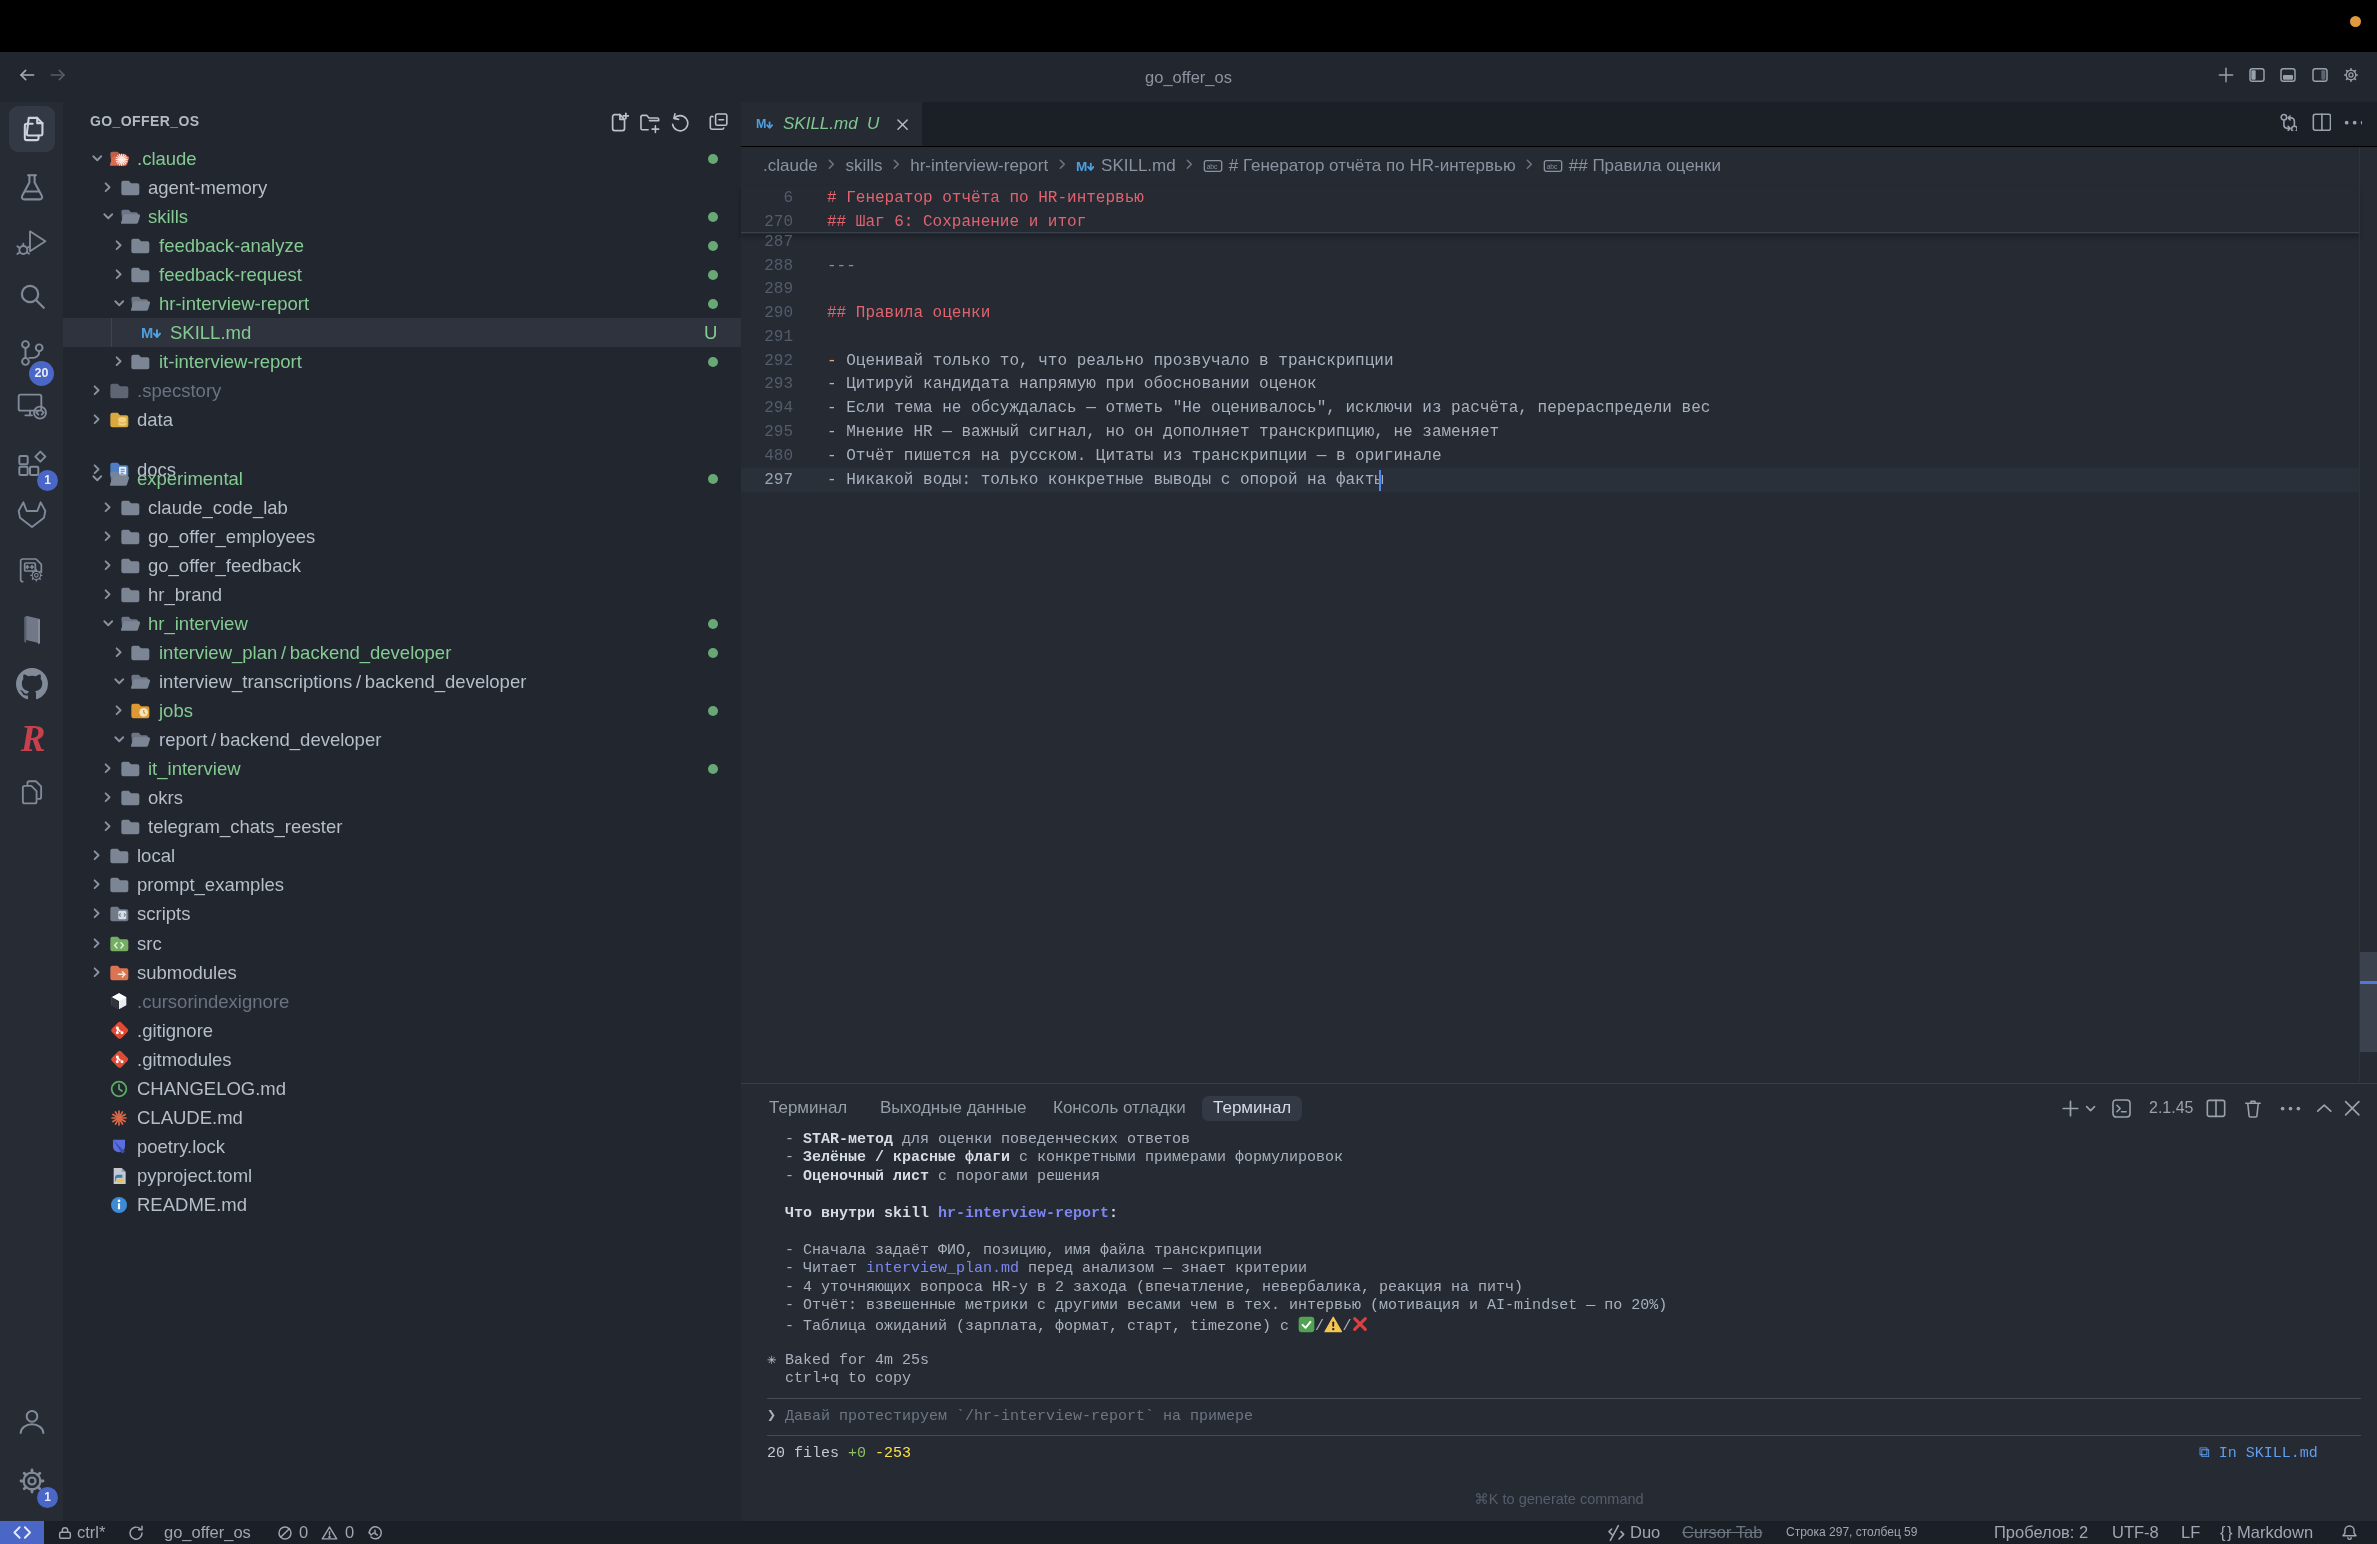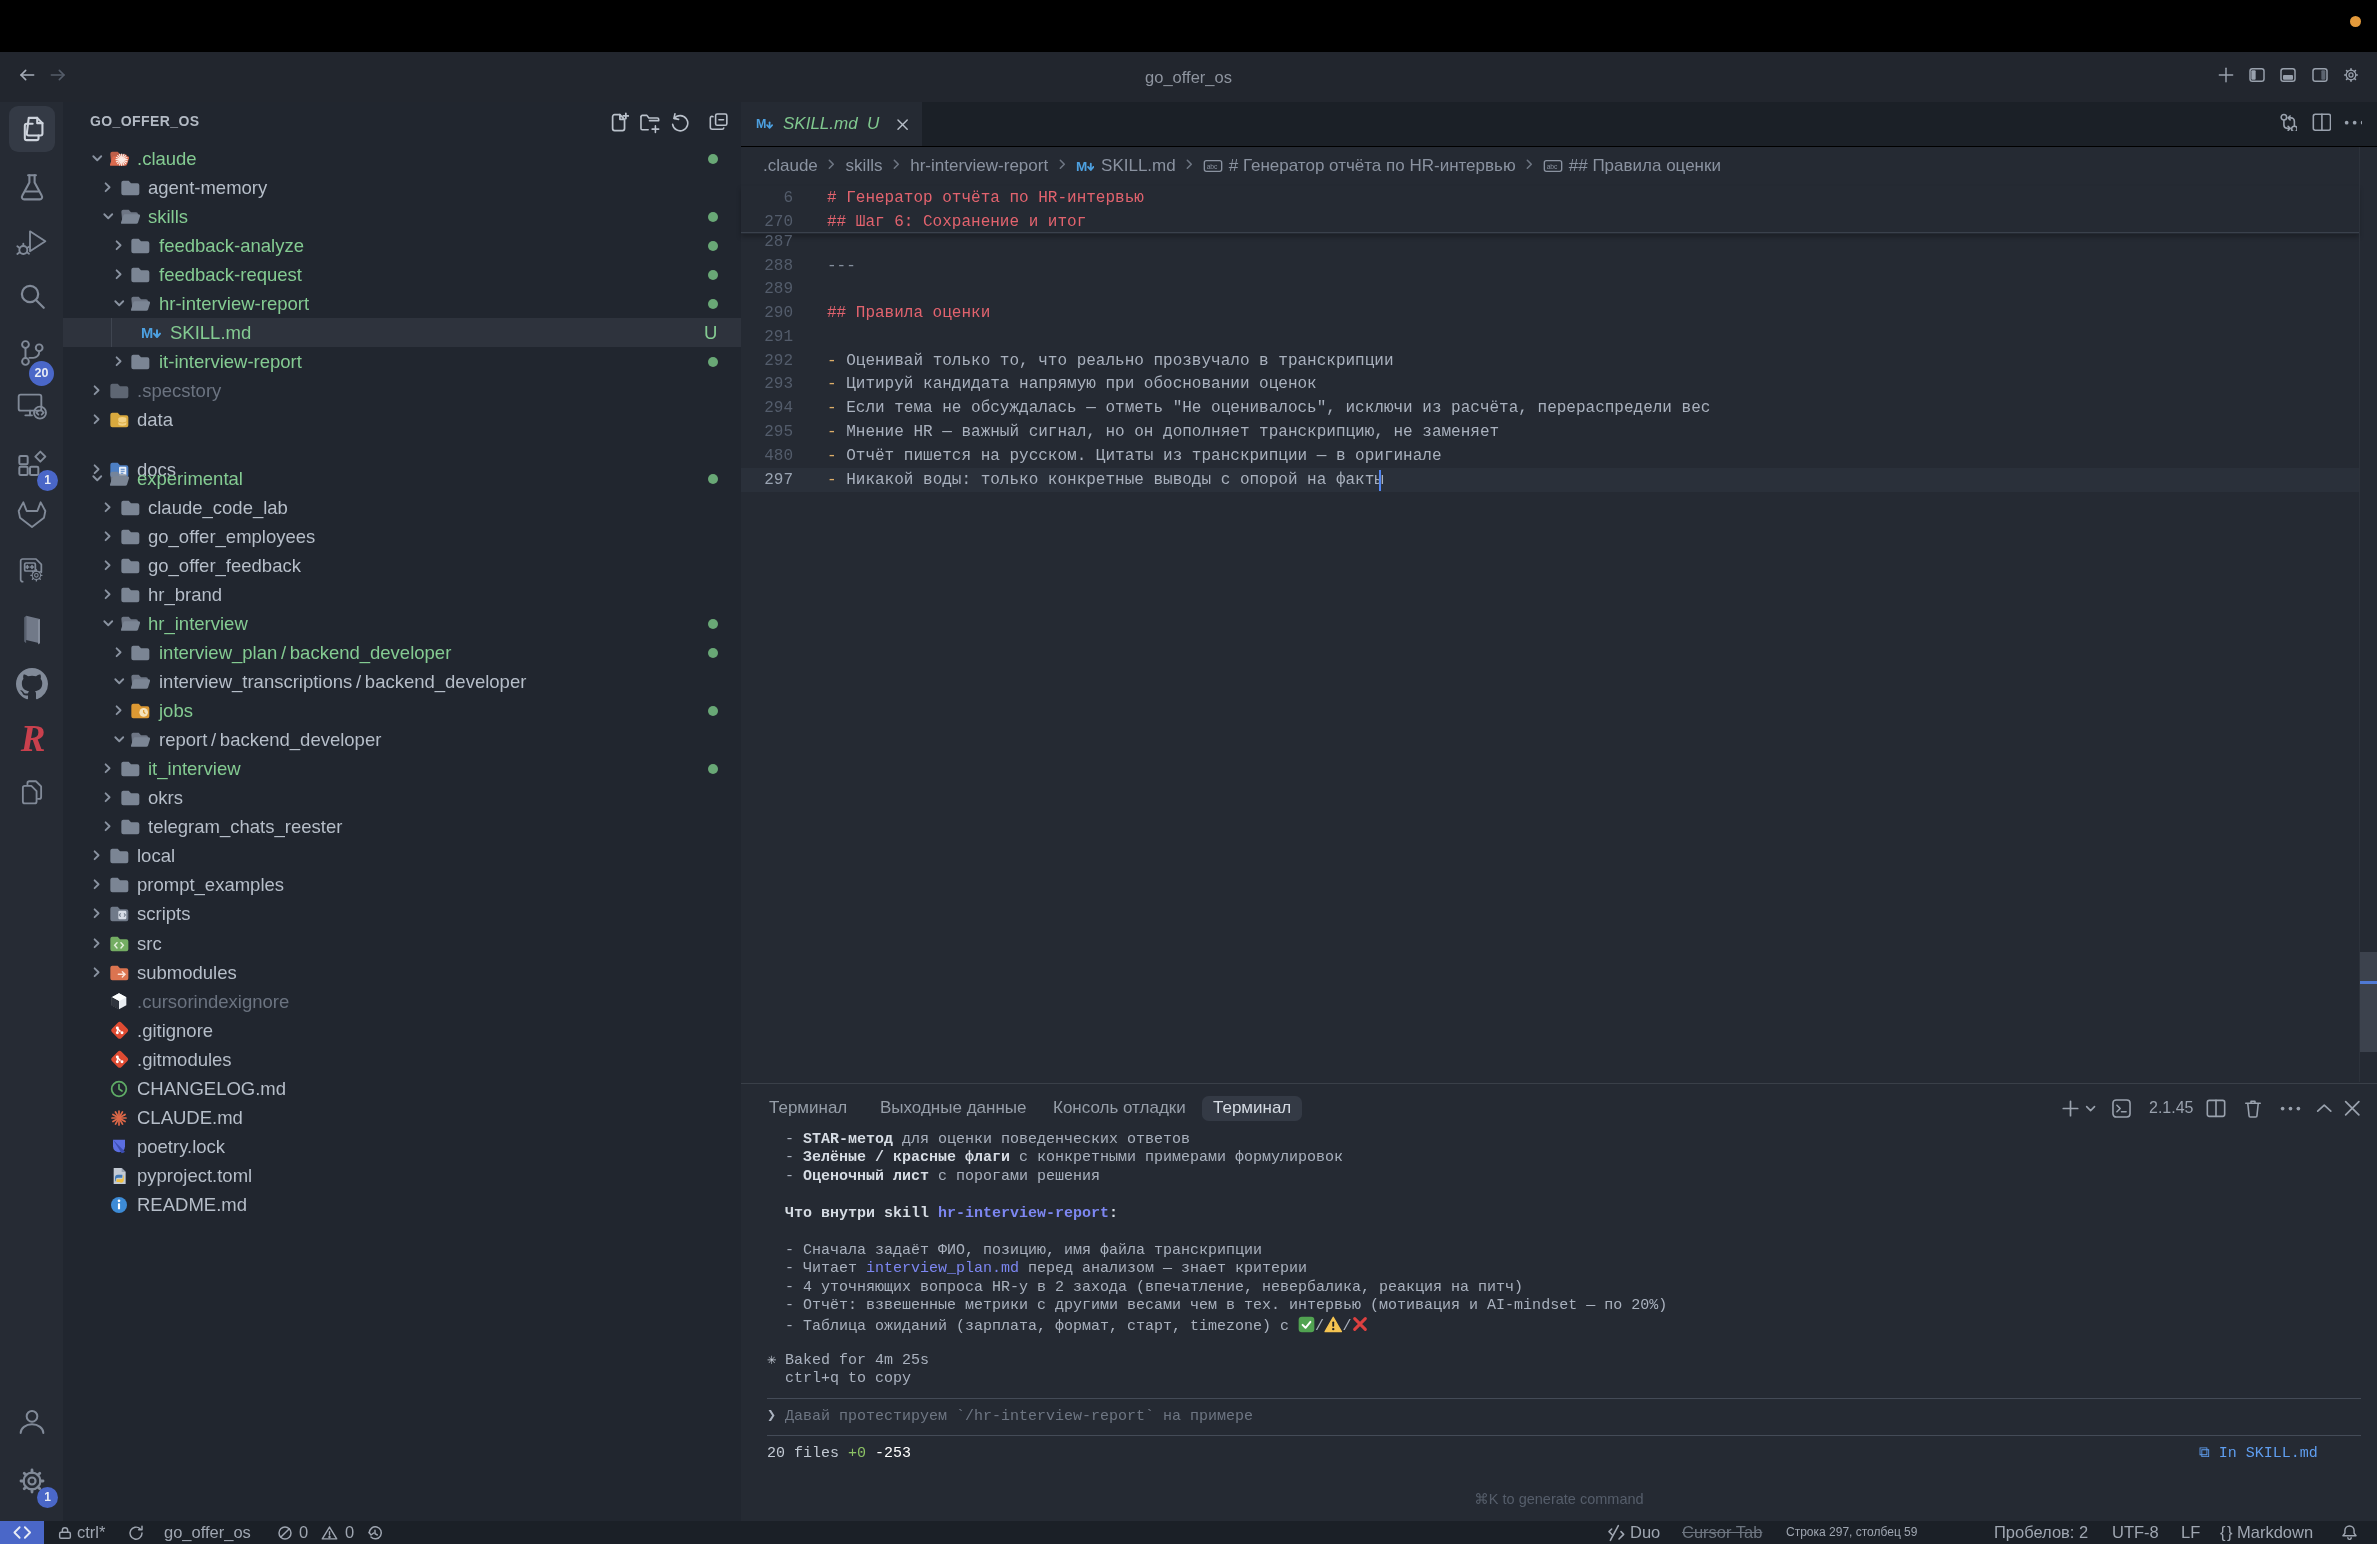--- a/index.html
+++ b/index.html
@@ -810,21 +810,21 @@
     </svg>/<svg width="16" height="16" viewBox="0 0 24 24" style="margin-bottom:-2px">
       <g stroke="#dd4040" stroke-width="4.6" stroke-linecap="round">
         <path d="M4 4 L20 20 M20 4 L4 20"></path>
       </g>
     </svg></div>
 <div class="tline" style="left:767px;top:1352px"><span style="color:#c3cad4">✳</span> Baked for 4m 25s</div>
 <div class="tline" style="left:767px;top:1370px">  ctrl+q to copy</div>
 <div class="a" style="left:767px;top:1398px;width:1594px;height:1.3px;background:#444b57"></div>
 <div class="tline" style="left:767px;top:1408px"><span style="color:#aab2bf">❯</span> <span class="dim">Давай протестируем `/hr-interview-report` на примере</span></div>
 <div class="a" style="left:767px;top:1435px;width:1594px;height:1.3px;background:#444b57"></div>
-<div class="tline" style="left:767px;top:1445px"><span style="color:#c3cad4">20 files</span> <span style="color:#8cc265">+0</span> <span style="color:#ffffff">-253</span></div>
+<div class="tline" style="left:767px;top:1445px"><span style="color:#c3cad4">20 files</span> <span style="color:#8cc265">+0</span> <span style="color:#fde047">-253</span></div>
 <div class="a mono" style="left:2199px;top:1445px;height:18.5px;line-height:18.5px;font-size:15px;color:#5f9ef0;white-space:pre">⧉ In SKILL.md</div>
 <div class="a" style="left:741px;top:1491px;width:1636px;text-align:center;font-size:14.5px;color:#565e6b">⌘K to generate command</div>
 <div class="a" id="statusbar"></div>
 <div class="a" style="left:0;top:1521px;width:44px;height:23px;background:#4a67c8"></div>
 <svg class="a" style="left:10.6px;top:1524px" width="22.5" height="17" viewBox="0 0 34 26">
     <g fill="none" stroke="#e8ecf5" stroke-width="2.8" stroke-linecap="round" stroke-linejoin="round">
       <path d="M13 5 l-8 8 8 8"></path>
       <path d="M21 5 l8 8 -8 8"></path>
     </g>
   </svg>

